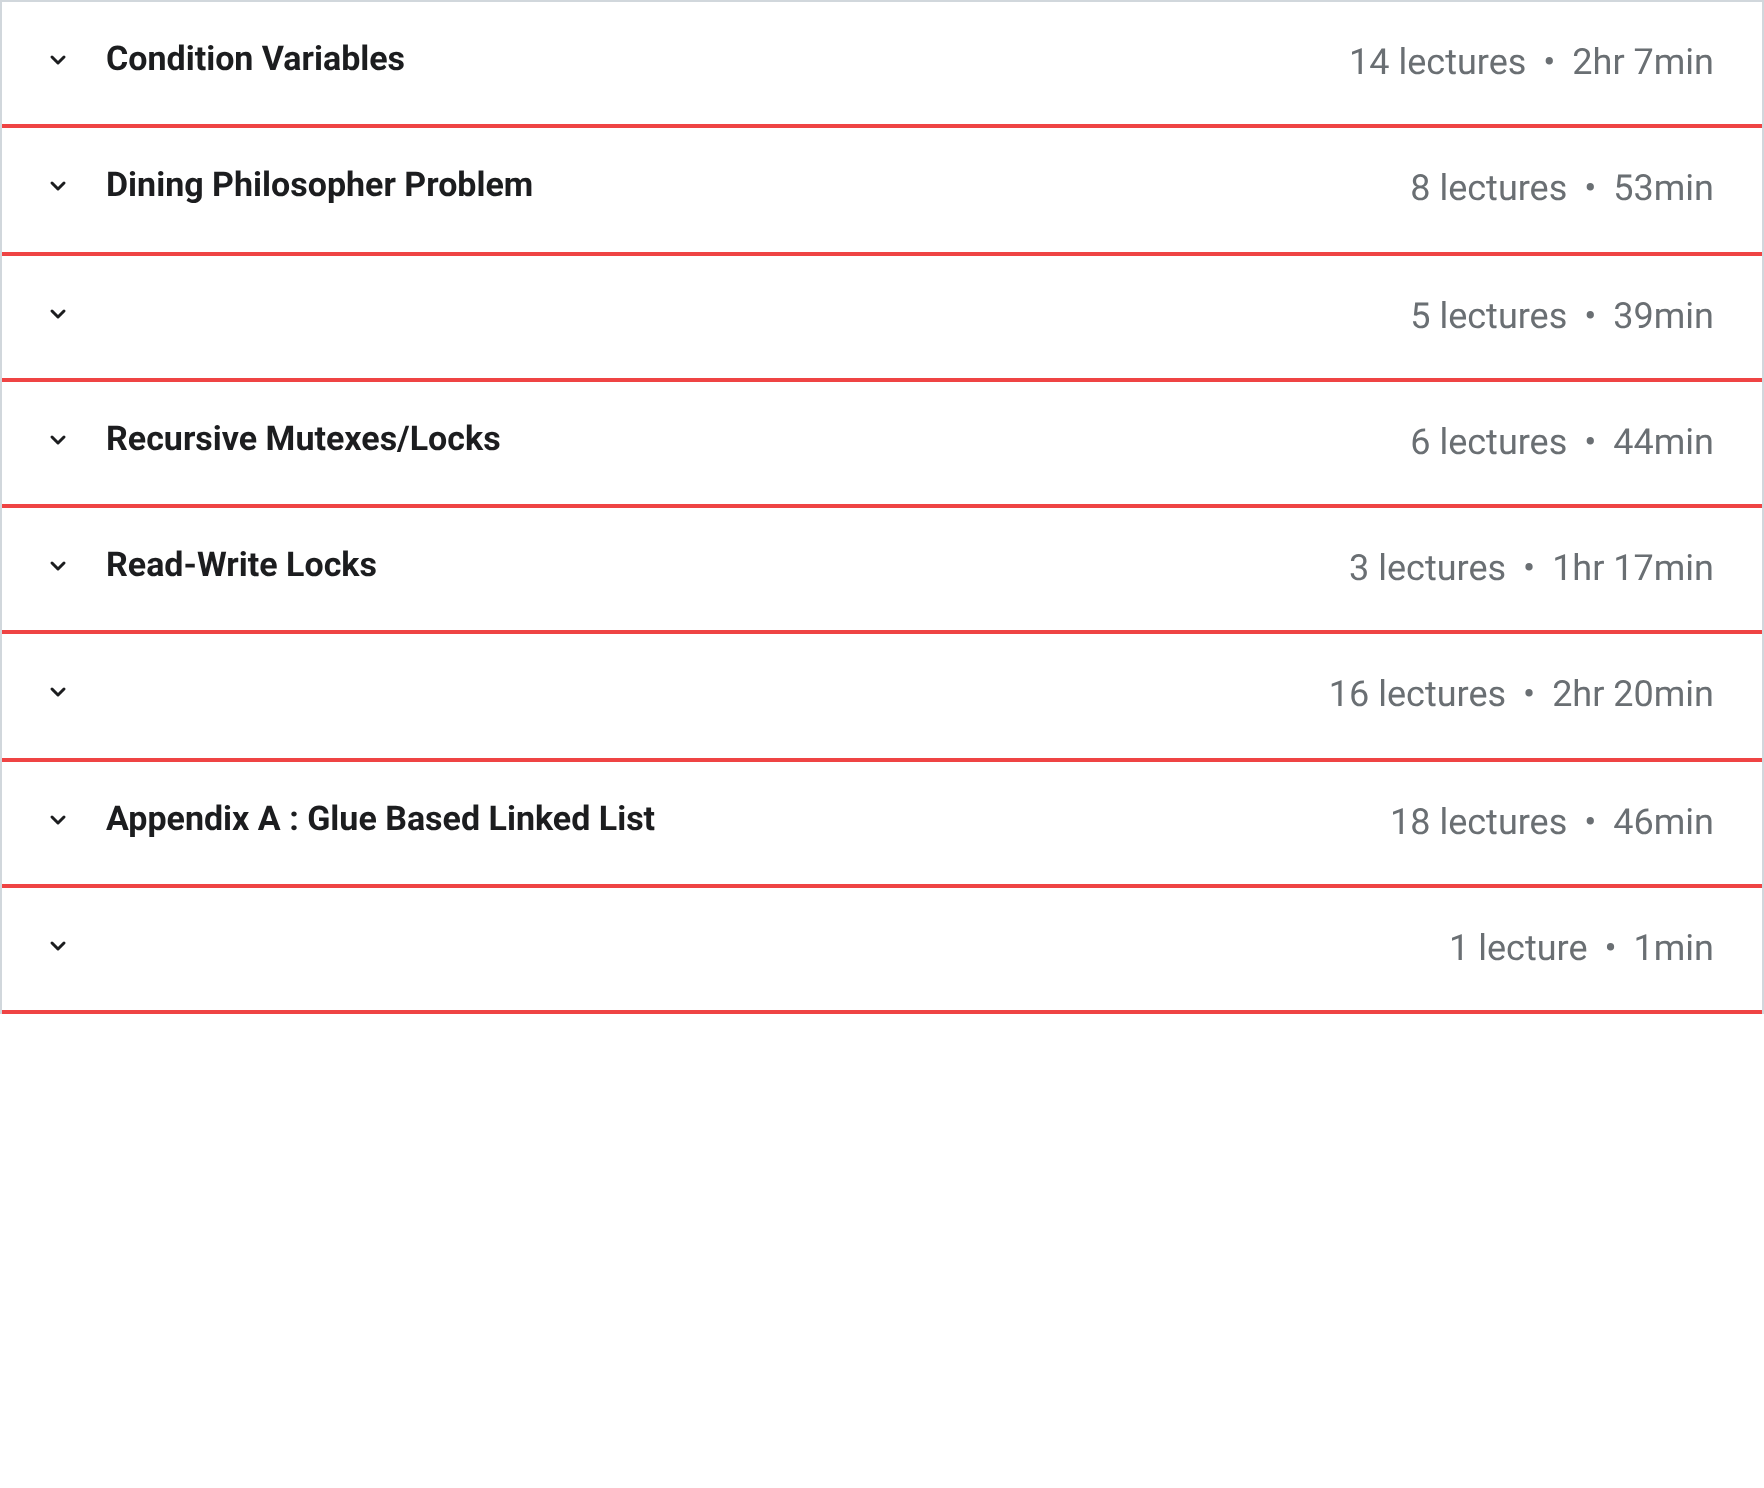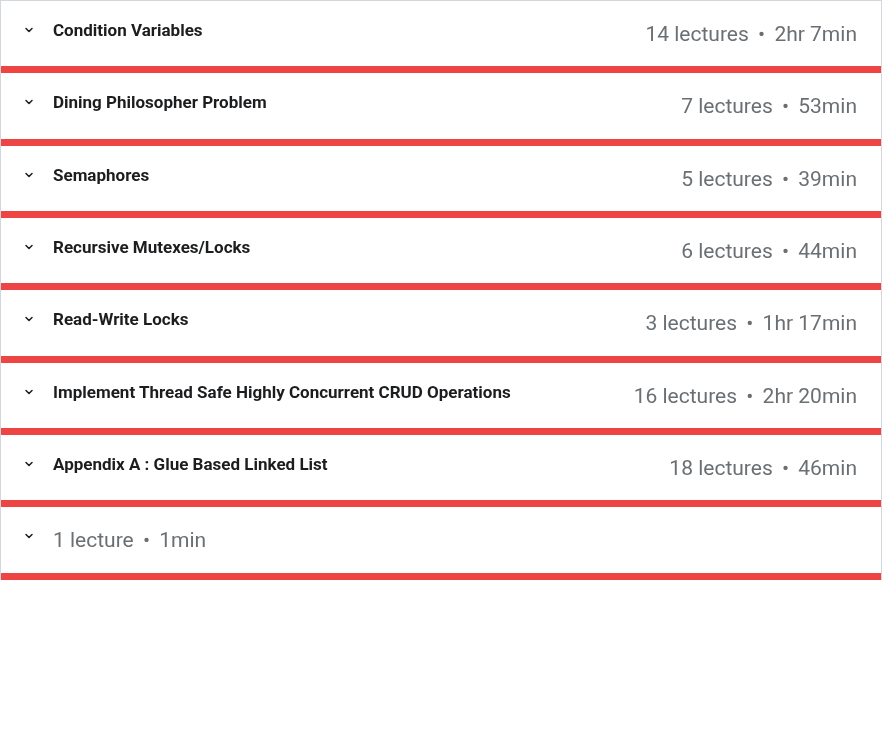--- a/index.html
+++ b/index.html
@@ -14,23 +14,24 @@
       width: 882px;
     }
     .section-list {
       border: 1px solid #d1d7dc;
       border-bottom: none;
     }
     .section-row {
       display: flex;
       align-items: flex-start;
       padding: 18px 24px 18px 22px;
-      border-bottom: 7px solid #ef4444;
+      border-bottom: 2px solid #ef4444;
       cursor: pointer;
       background: #ffffff;
+      justify-content: space-between;
     }
     .chevron-icon {
       flex: 0 0 auto;
       width: 12px;
       height: 12px;
       margin-top: 5px;
       margin-right: 18px;
       color: #1c1d1f;
     }
     .chevron-icon svg {
@@ -41,21 +42,21 @@
     .section-title {
       flex: 1 1 auto;
       font-size: 17px;
       font-weight: 700;
       color: #1c1d1f;
       line-height: 1.35;
       padding-right: 16px;
     }
     .section-meta {
       flex: 0 0 auto;
-      font-size: 21px;
+      font-size: 18px;
       color: #6a6f73;
       white-space: nowrap;
       line-height: 1.35;
       margin-top: 1px;
     }
     .bullet {
       margin: 0 4px;
     }
   </style>
 </head>
@@ -78,35 +79,34 @@
   </div>
 
   <div class="section-row">
     <span class="chevron-icon">
       <svg viewBox="0 0 24 24" fill="none" stroke="currentColor" stroke-width="3" stroke-linecap="round" stroke-linejoin="round">
           <polyline points="6 9 12 15 18 9"></polyline>
         </svg>
     </span>
     <span class="section-title">Dining Philosopher Problem</span>
     <span class="section-meta">
-      <span>7 lectures</span>
+      <span>8 lectures</span>
       <span class="bullet">•</span>
       <span>53min</span>
     </span>
   </div>
 
 
 
   <div class="section-row">
     <span class="chevron-icon">
       <svg viewBox="0 0 24 24" fill="none" stroke="currentColor" stroke-width="3" stroke-linecap="round" stroke-linejoin="round">
           <polyline points="6 9 12 15 18 9"></polyline>
         </svg>
     </span>
-    <span class="section-title">Semaphores</span>
     <span class="section-meta">
       <span>5 lectures</span>
       <span class="bullet">•</span>
       <span>39min</span>
     </span>
   </div>
 
 
   <div class="section-row">
     <span class="chevron-icon">
@@ -135,21 +135,20 @@
       <span>1hr 17min</span>
     </span>
   </div>
 
   <div class="section-row">
     <span class="chevron-icon">
       <svg viewBox="0 0 24 24" fill="none" stroke="currentColor" stroke-width="3" stroke-linecap="round" stroke-linejoin="round">
           <polyline points="6 9 12 15 18 9"></polyline>
         </svg>
     </span>
-    <span class="section-title">Implement Thread Safe Highly Concurrent CRUD Operations</span>
     <span class="section-meta">
       <span>16 lectures</span>
       <span class="bullet">•</span>
       <span>2hr 20min</span>
     </span>
   </div>
 
   <div class="section-row">
     <span class="chevron-icon">
       <svg viewBox="0 0 24 24" fill="none" stroke="currentColor" stroke-width="3" stroke-linecap="round" stroke-linejoin="round">

